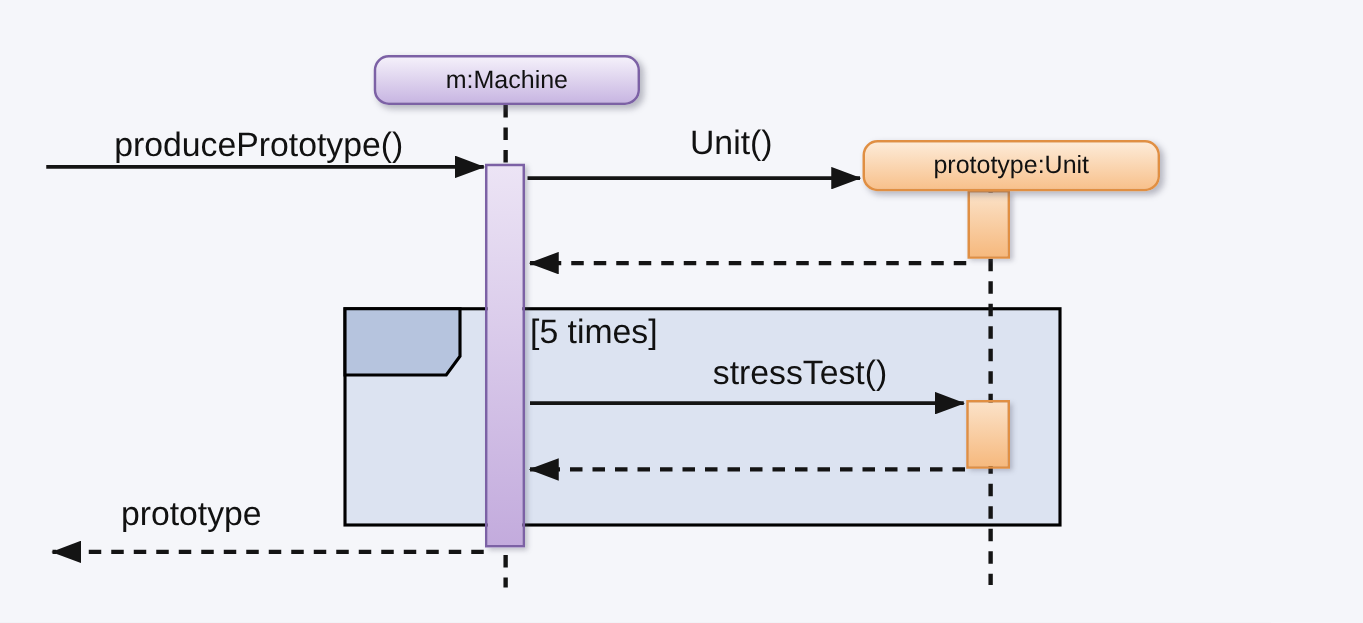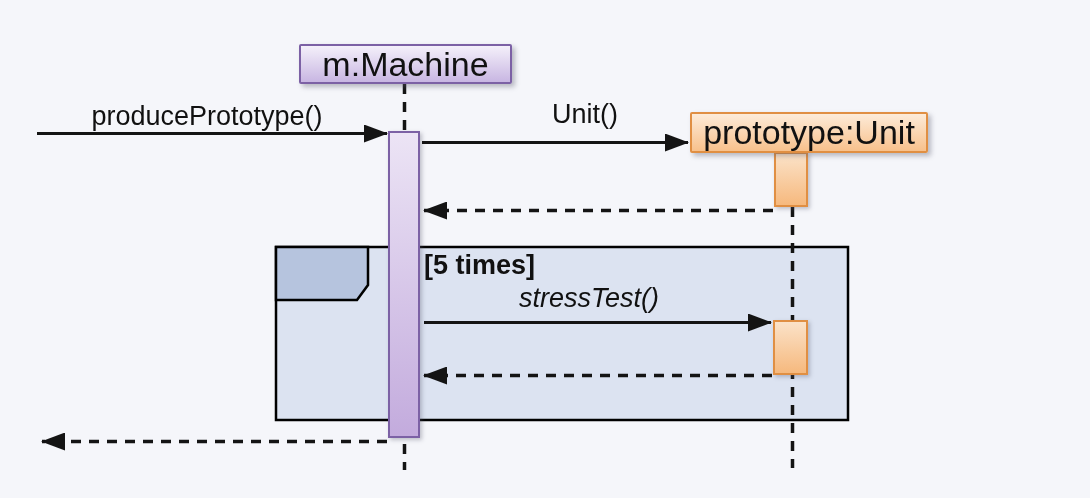--- a/index.html
+++ b/index.html
@@ -14,22 +14,22 @@
     overflow:hidden;
   }
   .layer{position:absolute;left:0;top:0;}
   svg{display:block;}
 
   
   .head-box{
     position:absolute;
     box-sizing:border-box;
     display:flex;align-items:center;justify-content:center;
-    font-size:34px;color:#111;
-    border-radius:2px;
+    font-size:20px;color:#111;
+    border-radius:12px;
     z-index:4;
   }
   .head-machine{
     left:299px;top:44px;width:213px;height:40px;
     background:linear-gradient(#f4f0fa,#c8b6e2);
     border:2px solid #7c61a5;
     box-shadow:3px 3px 5px rgba(90,90,110,.40);
   }
   .head-unit{
     left:690px;top:112px;width:238px;height:41px;
@@ -57,23 +57,23 @@
 
   
   .lbl{
     position:absolute;z-index:5;
     font-size:27px;color:#111;
     white-space:nowrap;
   }
   .lbl-center{text-align:center;}
   .lbl-produce{left:37px;top:101px;width:340px;}
   .lbl-unit-msg{left:500px;top:99px;width:170px;}
-  .lbl-guard{left:424px;top:250px;font-weight:bold;}
+  .lbl-guard{left:424px;top:250px;}
   .lbl-loop{left:276px;top:253px;width:88px;}
-  .lbl-stress{left:444px;top:283px;width:290px;font-style:italic;}
+  .lbl-stress{left:495px;top:283px;width:290px;}
   .lbl-proto{left:60px;top:396px;width:186px;}
 </style>
 </head>
 <body>
 
 <div class="canvas">
 
   <svg class="layer" width="1090" height="498" style="z-index:1">
 
     <rect x="276" y="247" width="572" height="173" fill="#dce3f1" stroke="#000" stroke-width="2.5"></rect>
@@ -116,14 +116,15 @@
     <span>m:Machine</span>
   </div>
   <div class="head-box head-unit">
     <span>prototype:Unit</span>
   </div>
 
   <div class="lbl lbl-center lbl-unit-msg">Unit()</div>
   <div class="lbl lbl-center lbl-produce">producePrototype()</div>
   <div class="lbl lbl-guard">[5 times]</div>
   <div class="lbl lbl-center lbl-stress">stressTest()</div>
+  <div class="lbl lbl-center lbl-proto">prototype</div>
 
 </div>
 
 </body></html>

